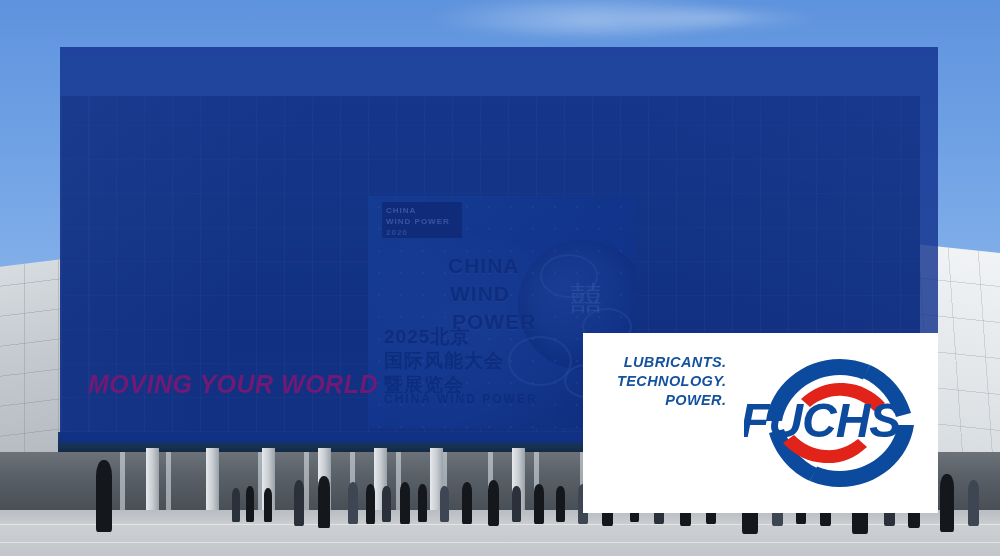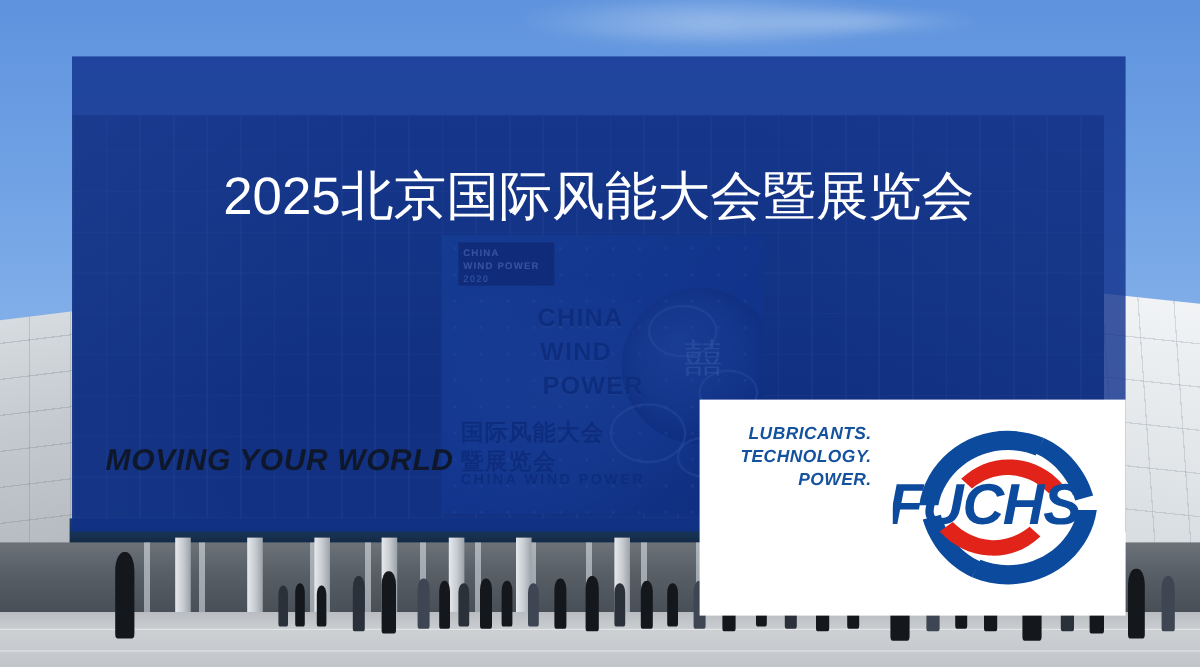--- a/index.html
+++ b/index.html
@@ -269,21 +269,21 @@
   }
 
   
   .slogan-wrap {
     position: absolute;
     left: 88px; top: 370px;
     width: 262px;
     text-align: center;
   }
   .slogan-en {
-    color: #0f172a;
+    color: #701a75;
     font-size: 25px;
     font-weight: bold;
     font-style: italic;
     letter-spacing: 0.5px;
     white-space: nowrap;
   }
   .slogan-cn {
     margin-top: 4px;
     color: #ffffff;
     font-size: 17px;
@@ -368,20 +368,21 @@
         <div>WIND POWER</div>
         <div class="y">2020</div>
       </div>
 
       <div class="bb-seal">囍</div>
 
       <div class="bb-en" style="left:80px; top:58px;">CHINA</div>
       <div class="bb-en" style="left:82px; top:86px;">WIND</div>
       <div class="bb-en" style="left:84px; top:114px;">POWER</div>
 
+      <div class="bb-cn" style="top:128px;">2025北京</div>
       <div class="bb-cn" style="top:152px;">国际风能大会</div>
       <div class="bb-cn" style="top:176px;">暨展览会</div>
 
       <div class="bb-sub">CHINA  WIND  POWER</div>
     </div>
 
     <div class="canopy"></div>
     <div class="concourse">
       <div class="concourse-glass"></div>
     </div>
@@ -431,21 +432,20 @@
     <div class="person" style="left:820px; bottom:30px; width:11px; height:46px;"></div>
     <div class="person" style="left:852px; bottom:22px; width:16px; height:64px;"></div>
     <div class="person light" style="left:884px; bottom:30px; width:11px; height:46px;"></div>
     <div class="person" style="left:908px; bottom:28px; width:12px; height:50px;"></div>
     <div class="person" style="left:940px; bottom:24px; width:14px; height:58px;"></div>
     <div class="person acc" style="left:968px; bottom:30px; width:11px; height:46px;"></div>
   </div>
 
   <div class="overlay-panel"></div>
 
-  <div class="title-cn">2025北京国际风能大会暨展览会</div>
 
   <div class="slogan-wrap">
     <div class="slogan-en">MOVING YOUR WORLD</div>
   </div>
 
   <div class="fuchs-panel">
     <div class="fuchs-inner">
       <div class="fuchs-tagline">
         <div>LUBRICANTS.</div>
         <div>TECHNOLOGY.</div>

